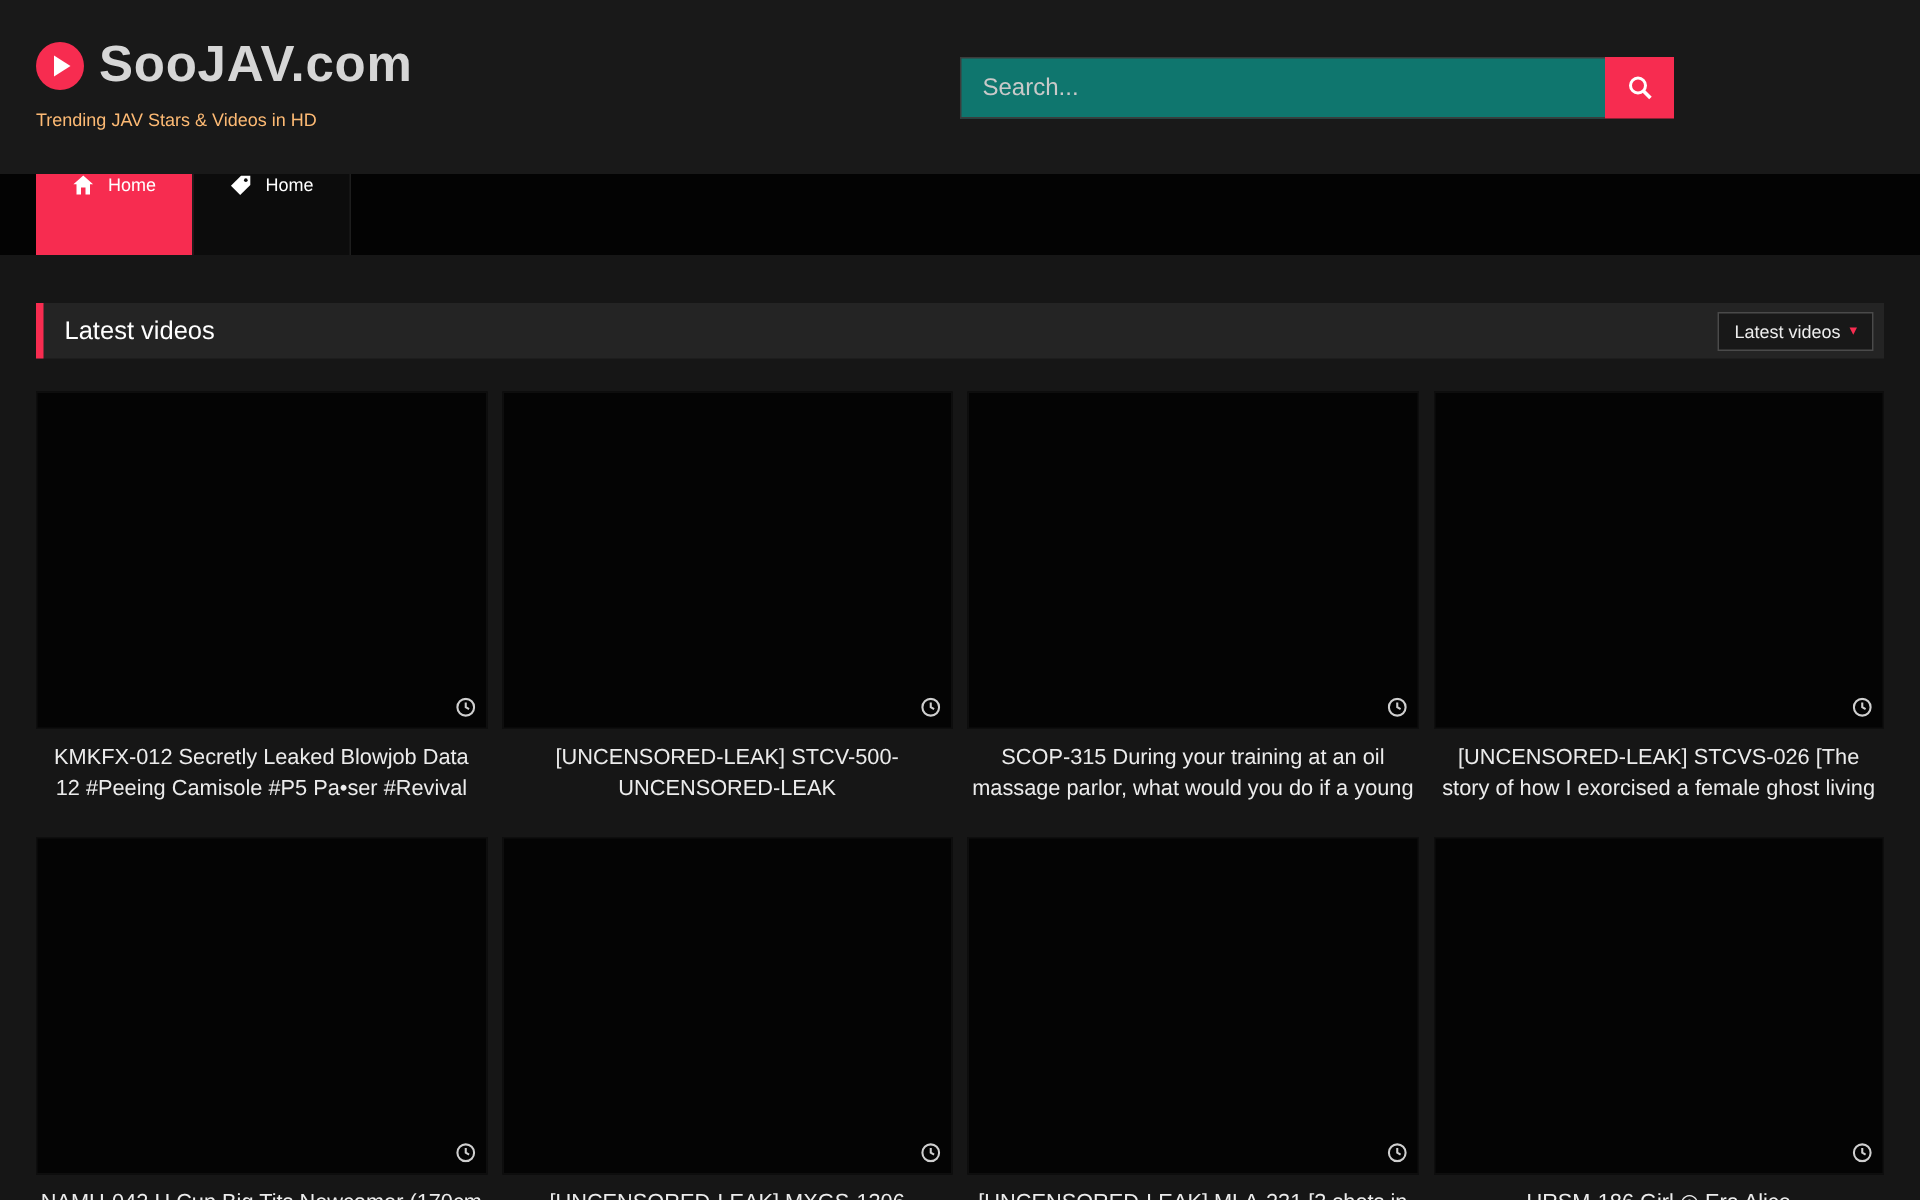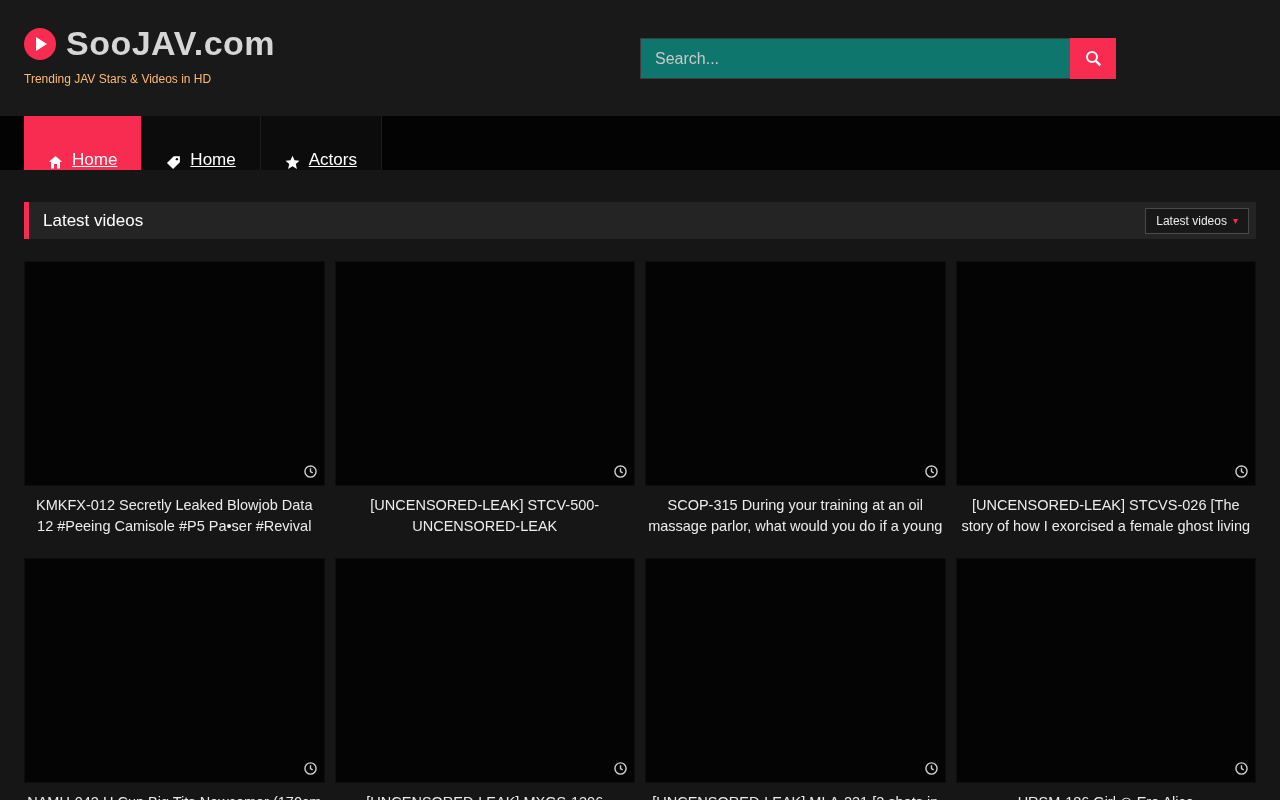--- a/index.html
+++ b/index.html
@@ -50,23 +50,23 @@
     width: 46px; height: 41px; background: #f72c50; border: none;
     display: flex; align-items: center; justify-content: center; cursor: pointer;
   }
 
   
   .nav {
     background: #030303; height: 54px;
     display: flex; align-items: stretch; padding-left: 24px;
   }
   .nav-item {
-    display: flex; align-items: flex-end; gap: 9px;
-    padding: 0 24px; color: #ffffff; font-size: 17px;
-    border-right: 1px solid #1d1d1d; cursor: pointer; background: #0c0c0c; text-decoration: underline;
+    display: flex; align-items: flex-start; gap: 9px;
+    padding: 0 24px; color: #ffffff; font-size: 12px;
+    border-right: 1px solid #1d1d1d; cursor: pointer; background: #0c0c0c;
   }
   .nav-item.active { background: #f72c50; }
   .nav-icon { width: 15px; height: 15px; display: block; }
 
   
   .section-bar {
     margin: 32px 24px 0 24px; background: #242424; height: 37px;
     display: flex; align-items: center;
     border-left: 5px solid #f72c50; padding-left: 14px; position: relative;
   }
@@ -127,26 +127,20 @@
     </svg>
     <span>Home</span>
   </div>
   <div class="nav-item">
     <svg class="nav-icon" viewBox="0 0 16 16">
       <path d="M8.2 1.2 H14.8 V7.8 L7.6 15 L1 8.4 Z" fill="#ffffff"></path>
       <circle cx="11.6" cy="4.4" r="1.3" fill="#0c0c0c"></circle>
     </svg>
     <span>Home</span>
   </div>
-  <div class="nav-item">
-    <svg class="nav-icon" viewBox="0 0 16 16">
-      <path d="M8 0.8 L10.2 5.6 L15.4 6.1 L11.5 9.6 L12.7 14.8 L8 12.1 L3.3 14.8 L4.5 9.6 L0.6 6.1 L5.8 5.6 Z" fill="#ffffff"></path>
-    </svg>
-    <span>Actors</span>
-  </div>
 </nav>
 
 <div class="section-bar">
   <h2 class="section-title">Latest videos</h2>
   <button class="sort-btn" type="button">
     <span>Latest videos</span>
     <span class="caret">▾</span>
   </button>
 </div>
 

